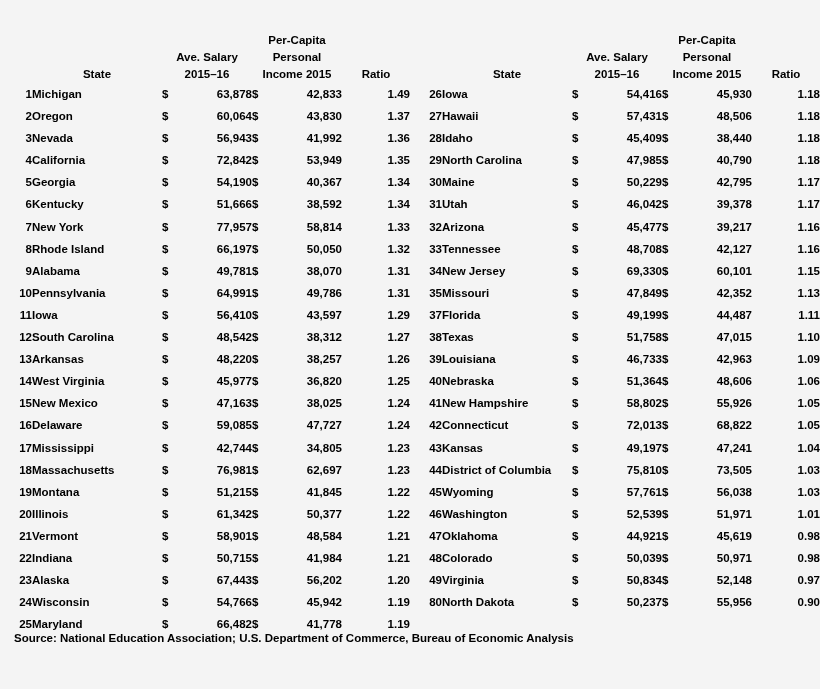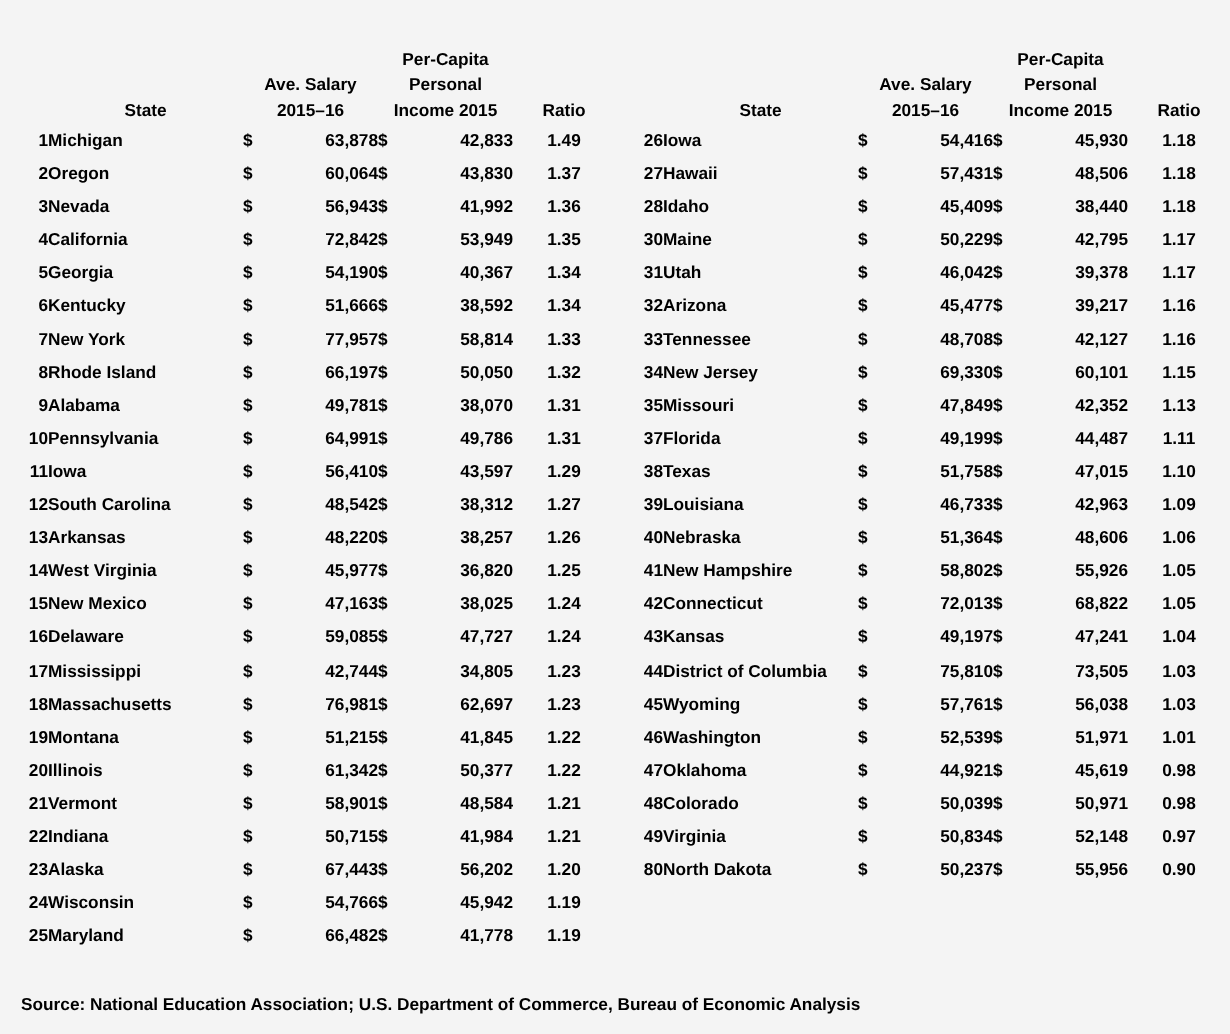--- a/index.html
+++ b/index.html
@@ -71,30 +71,30 @@
     height: 22.1px;
     font-size: 11.5px;
     font-weight: bold;
     white-space: nowrap;
     vertical-align: middle;
   }
   td.rank   { text-align: right; padding-right: 5px; }
   td.state  { text-align: left; }
   td.dollar { text-align: left; padding-left: 2px; }
   td.num    { text-align: right; padding-right: 8px; }
-  td.ratio  { text-align: center; padding-right: 12px; }
+  td.ratio  { text-align: right; padding-right: 12px; }
 
   tr.us-row td.state {
     padding-left: 14px;
   }
 
   .source {
     position: absolute;
     left: 14px;
-    top: 664px;
+    top: 632px;
     font-size: 11.5px;
     font-weight: bold;
     white-space: nowrap;
   }
 </style>
 </head>
 <body>
 
 <div class="page">
 
@@ -420,20 +420,29 @@
             <tr>
               <td class="rank">28</td>
               <td class="state">Idaho</td>
               <td class="dollar">$</td>
               <td class="num">45,409</td>
               <td class="dollar">$</td>
               <td class="num">38,440</td>
               <td class="ratio">1.18</td>
             </tr>
             <tr>
+              <td class="rank">29</td>
+              <td class="state">North Carolina</td>
+              <td class="dollar">$</td>
+              <td class="num">47,985</td>
+              <td class="dollar">$</td>
+              <td class="num">40,790</td>
+              <td class="ratio">1.18</td>
+            </tr>
+            <tr>
               <td class="rank">30</td>
               <td class="state">Maine</td>
               <td class="dollar">$</td>
               <td class="num">50,229</td>
               <td class="dollar">$</td>
               <td class="num">42,795</td>
               <td class="ratio">1.17</td>
             </tr>
             <tr>
               <td class="rank">31</td>

